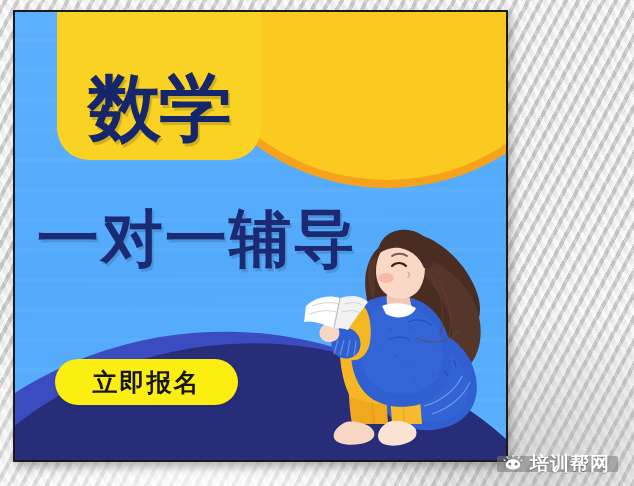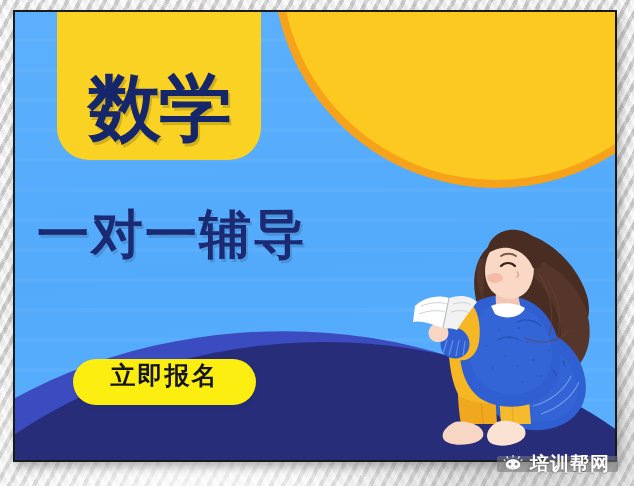--- a/index.html
+++ b/index.html
@@ -47,21 +47,21 @@
     background:
       radial-gradient(ellipse 70% 55% at 30% 92%, rgba(255,255,255,0.85), rgba(255,255,255,0) 60%),
       radial-gradient(ellipse 60% 50% at 85% 96%, rgba(165,165,165,0.40), rgba(255,255,255,0) 65%);
   }
 
   
   #poster {
     position: absolute;
     left: 13px;
     top: 10px;
-    width: 604px;
+    width: 495px;
     height: 452px;
     border: 2px solid #1a1a1a;
     box-sizing: border-box;
     overflow: hidden;
     background: #3b82f6;
     box-shadow: 3px 5px 9px rgba(90,90,90,0.45);
   }
 
   .sky {
     position: absolute;
@@ -149,21 +149,21 @@
     line-height: 1;
     text-shadow: 2px 3px 0 rgba(0,0,0,0.16);
     white-space: nowrap;
   }
 
   
   .headline {
     position: absolute;
     left: 22px;
     top: 196px;
-    font-size: 52px;
+    font-size: 62px;
     font-weight: bold;
     color: #1b2a72;
     letter-spacing: 2px;
     line-height: 1;
     white-space: nowrap;
     text-shadow: 2px 3px 0 rgba(0,0,0,0.13);
   }
 
   
   .subtitle {
@@ -174,28 +174,28 @@
     font-weight: bold;
     color: #ffffff;
     letter-spacing: 1px;
     line-height: 1.1;
     white-space: nowrap;
   }
 
   
   .cta-button {
     position: absolute;
-    left: 58px;
+    left: 40px;
     top: 347px;
     width: 183px;
     height: 46px;
     background: #fbee10;
     border-radius: 23px;
     display: flex;
-    align-items: flex-start;
+    align-items: center;
     justify-content: center;
     cursor: pointer;
     box-shadow: 1px 2px 4px rgba(20,40,90,0.18);
   }
   .cta-label {
     font-size: 25px;
     font-weight: bold;
     color: #15161a;
     letter-spacing: 2px;
     white-space: nowrap;

